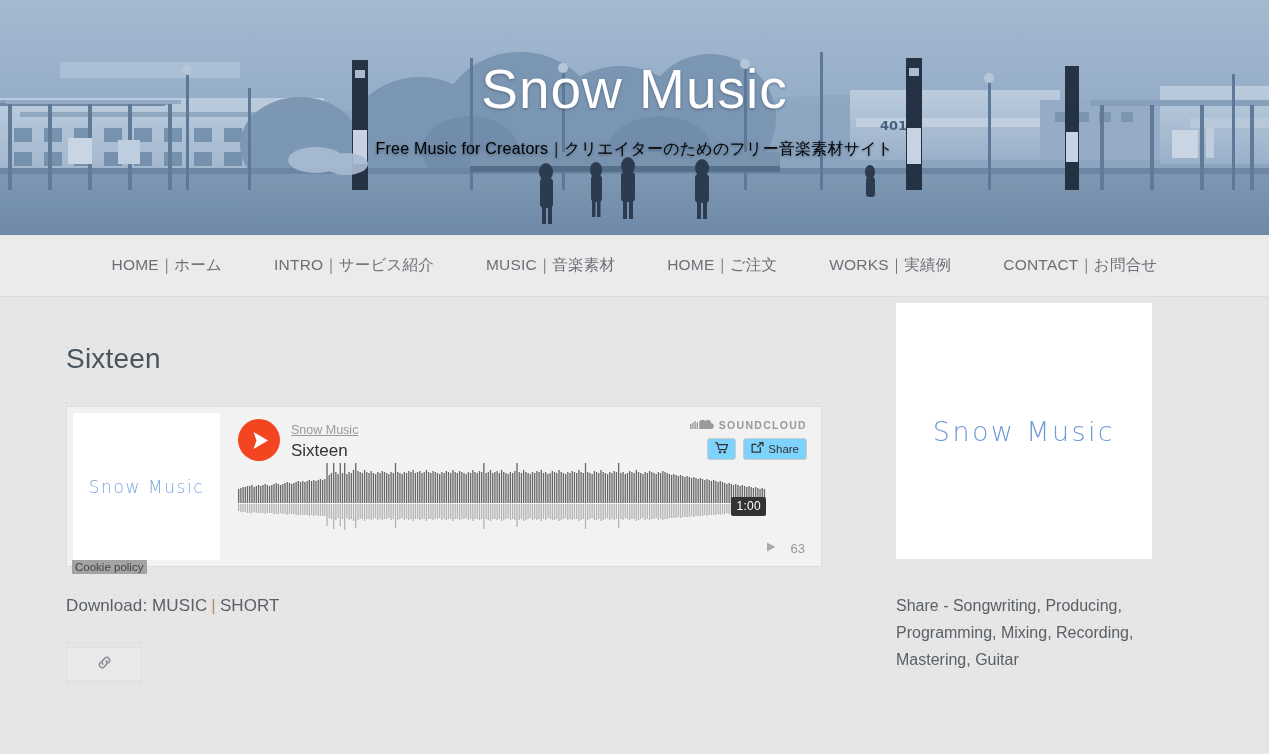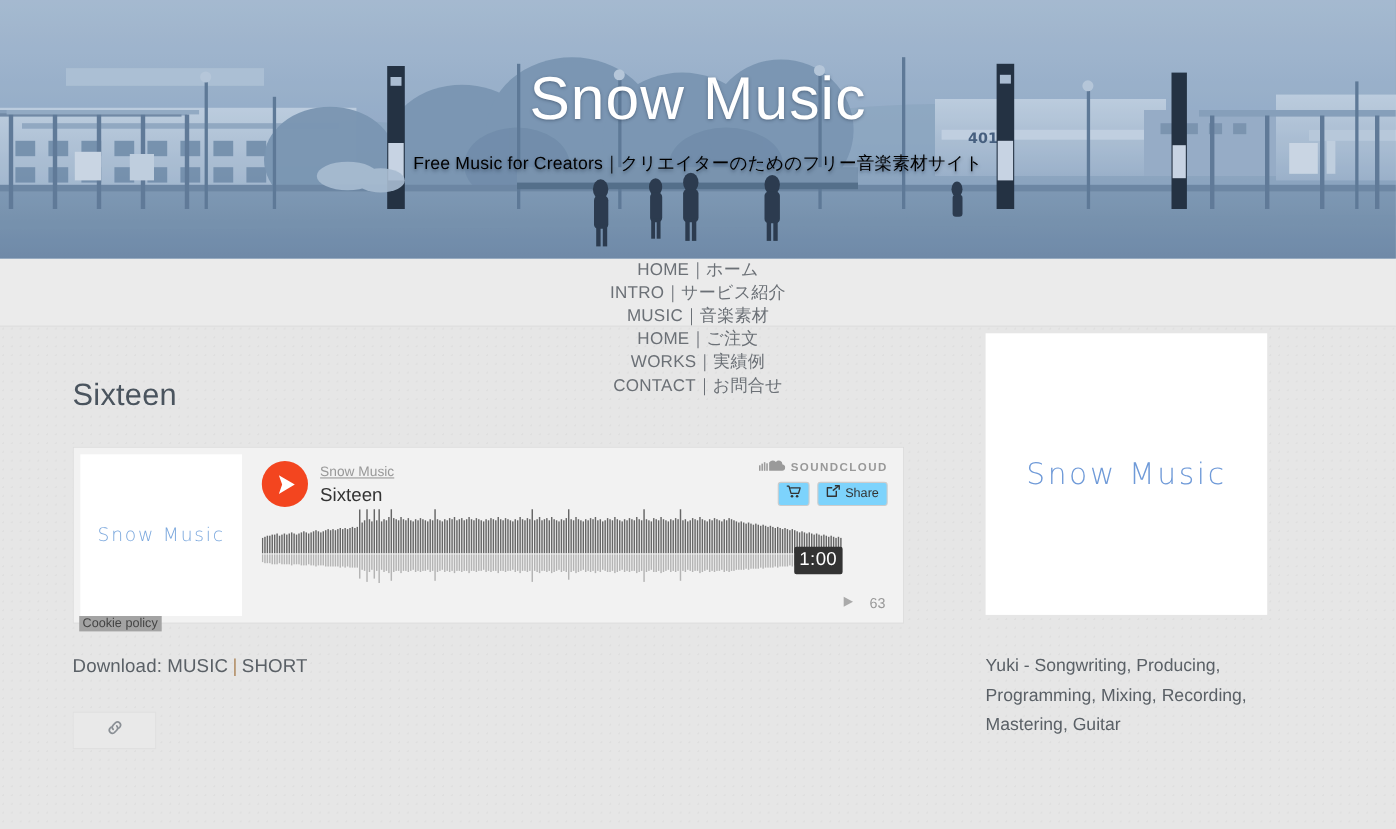--- a/index.html
+++ b/index.html
@@ -62,22 +62,22 @@
   }
 
   
   .nav {
     width: 1269px;
     height: 62px;
     background: #ebebeb;
     border-bottom: 1px solid #dcdcdc;
     display: flex;
     align-items: center;
+    justify-content: center;
     gap: 0;
-    flex-direction: column;
   }
   .nav-item {
     font-size: 15.5px;
     color: #6b7076;
     padding: 0 26px;
     letter-spacing: .2px;
     white-space: nowrap;
     cursor: pointer;
   }
 
@@ -237,21 +237,21 @@
     width: 528px;
     height: 70px;
   }
   .sc-wave svg { display:block; }
   .sc-time {
     position: absolute;
     right: 0px;
     top: 34px;
     background: #333;
     color: #fff;
-    font-size: 17px;
+    font-size: 12px;
     padding: 2px 5px 3px 5px;
     border-radius: 2px;
     font-family: "Liberation Sans", sans-serif;
     letter-spacing: .3px;
   }
 
   .sc-plays {
     position: absolute;
     right: 16px;
     bottom: 10px;
@@ -1069,16 +1069,16 @@
         </svg>
       </span>
     </div>
 
   </div>
 
   <aside class="sidebar">
     <div class="side-logo-box">
       <div class="side-logo-text">Snow Music</div>
     </div>
-    <div class="side-credits">Yuki - Songwriting, Producing, Programming, Mixing, Recording, Mastering, Guitar</div>
+    <div class="side-credits">Share - Songwriting, Producing, Programming, Mixing, Recording, Mastering, Guitar</div>
   </aside>
 
 </div>
 
 </body></html>

